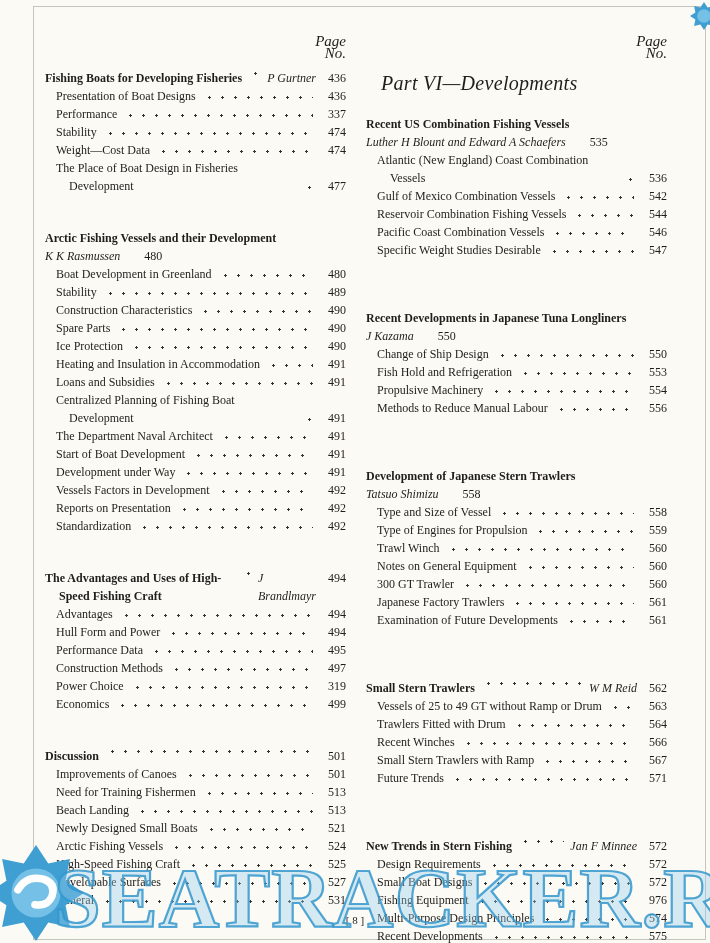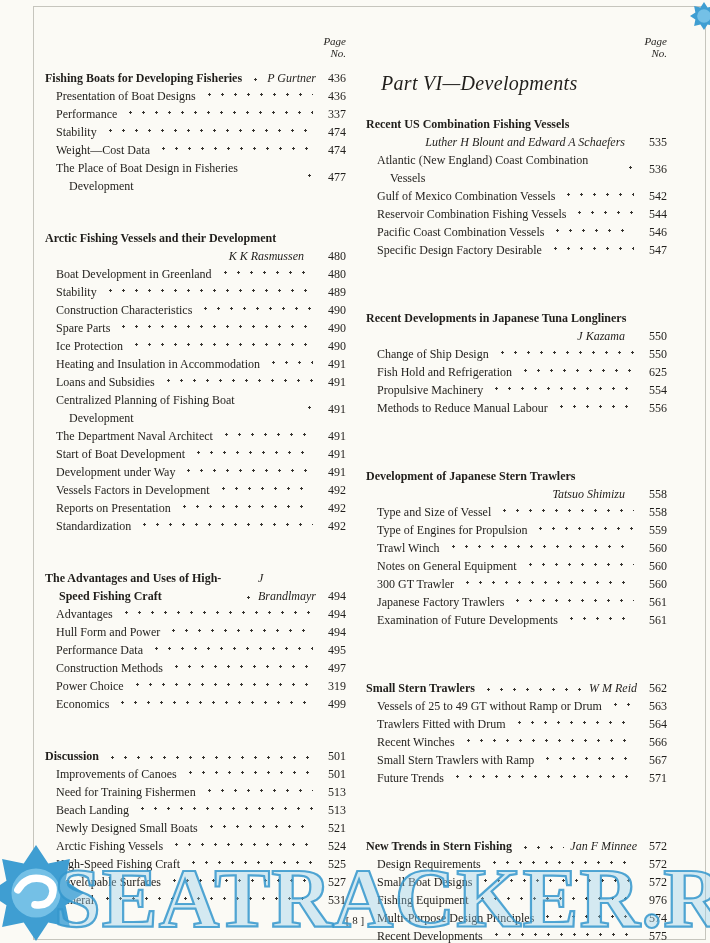--- a/index.html
+++ b/index.html
@@ -8,40 +8,40 @@
     background:#fbfaf5;color:#201e1b;
     font-family:"Liberation Serif", serif;
     font-size:12px;line-height:18px;
   }
   .scan-border{position:absolute;top:6px;left:33px;right:4px;bottom:3px;border:1px solid #c6c5bd;pointer-events:none;}
 
   .col{position:absolute;top:36px;}
   .col-left{left:45px;width:301px;}
   .col-right{left:366px;width:301px;}
 
-  .pageno{text-align:right;font-style:italic;font-size:11px;line-height:11.5px;margin-bottom:10px;}
+  .pageno{text-align:right;font-style:italic;font-size:15px;line-height:11.5px;margin-bottom:10px;}
 
   .part-title{
     font-style:italic;font-weight:normal;font-size:20px;line-height:28px;
     margin:4px 0 18px 15px;letter-spacing:0.3px;
   }
 
   .toc-section{margin-bottom:34px;}
   .col-right .toc-section{margin-bottom:50px;}
   .toc-section:last-child{margin-bottom:0;margin-top:19px;}
 
   .sec-title{font-weight:bold;}
-  .sec-head{display:flex;align-items:flex-end;}
+  .sec-head{display:flex;align-items:flex-start;}
   .sec-head .sec-title-inline{font-weight:bold;flex:0 1 auto;padding-left:14px;text-indent:-14px;}
-  .author-line{display:flex;align-items:baseline;justify-content:flex-end;gap:12px;}
+  .author-line{display:flex;align-items:baseline;gap:12px;}
   .author{font-style:italic;}
   .pg{flex:none;width:30px;text-align:right;}
 
   .toc-items{margin-left:11px;}
-  .toc-row{display:flex;align-items:center;}
+  .toc-row{display:flex;align-items:flex-end;}
   .toc-row .label{flex:0 1 auto;padding-left:13px;text-indent:-13px;}
 
   .leader{
     flex:1 0 10px;height:9px;margin:0 3px 3px 7px;
     background-image:radial-gradient(circle,#35322d 1.05px,rgba(0,0,0,0) 1.35px);
     background-size:13px 9px;background-repeat:repeat-x;background-position:0 100%;
   }
   .sec-head .leader{margin-right:6px;}
 
   .footer-pageno{
@@ -304,42 +304,42 @@
             <span class="label">Reservoir Combination Fishing Vessels</span>
             <span class="leader"></span>
             <span class="pg">544</span>
           </div>
           <div class="toc-row">
             <span class="label">Pacific Coast Combination Vessels</span>
             <span class="leader"></span>
             <span class="pg">546</span>
           </div>
           <div class="toc-row">
-            <span class="label">Specific Design Factory Desirable</span>
+            <span class="label">Specific Weight Studies Desirable</span>
             <span class="leader"></span>
             <span class="pg">547</span>
           </div>
         </div>
       </div>
       <div class="toc-section">
         <div class="sec-title">Recent Developments in Japanese Tuna Longliners</div>
         <div class="author-line">
           <span class="author">J Kazama</span>
           <span class="pg">550</span>
         </div>
         <div class="toc-items">
           <div class="toc-row">
             <span class="label">Change of Ship Design</span>
             <span class="leader"></span>
             <span class="pg">550</span>
           </div>
           <div class="toc-row">
             <span class="label">Fish Hold and Refrigeration</span>
             <span class="leader"></span>
-            <span class="pg">625</span>
+            <span class="pg">553</span>
           </div>
           <div class="toc-row">
             <span class="label">Propulsive Machinery</span>
             <span class="leader"></span>
             <span class="pg">554</span>
           </div>
           <div class="toc-row">
             <span class="label">Methods to Reduce Manual Labour</span>
             <span class="leader"></span>
             <span class="pg">556</span>

